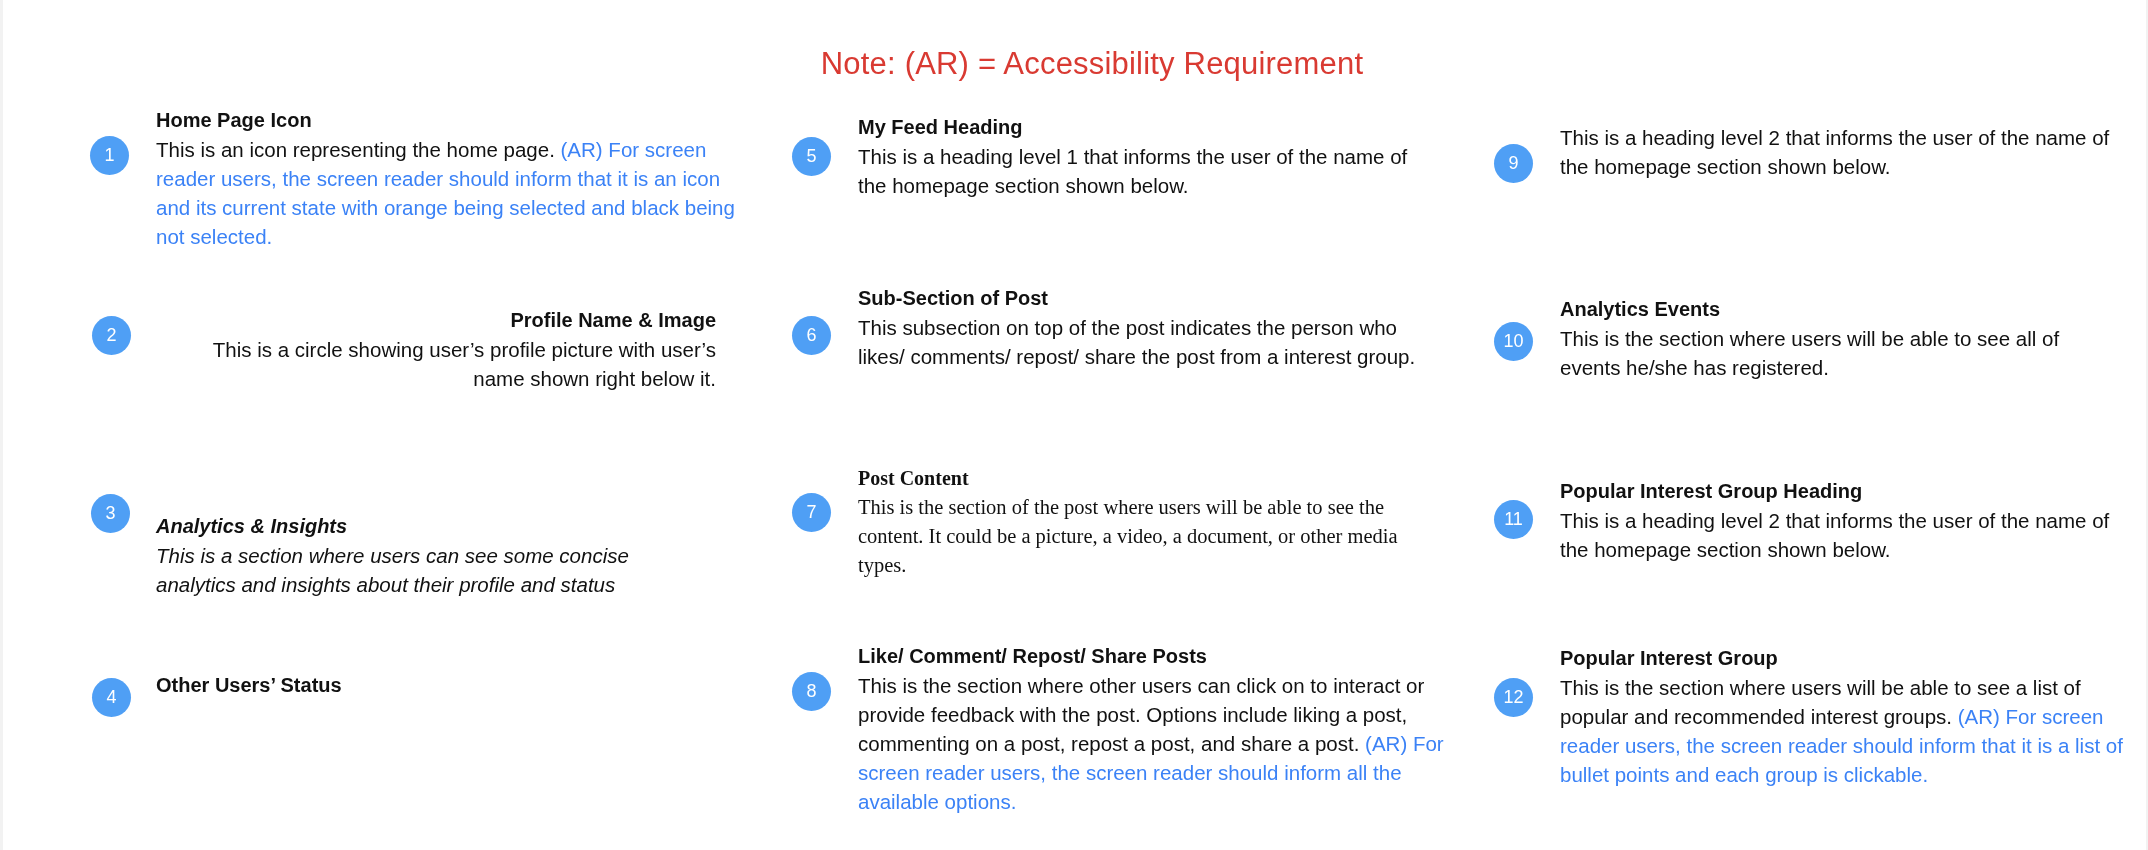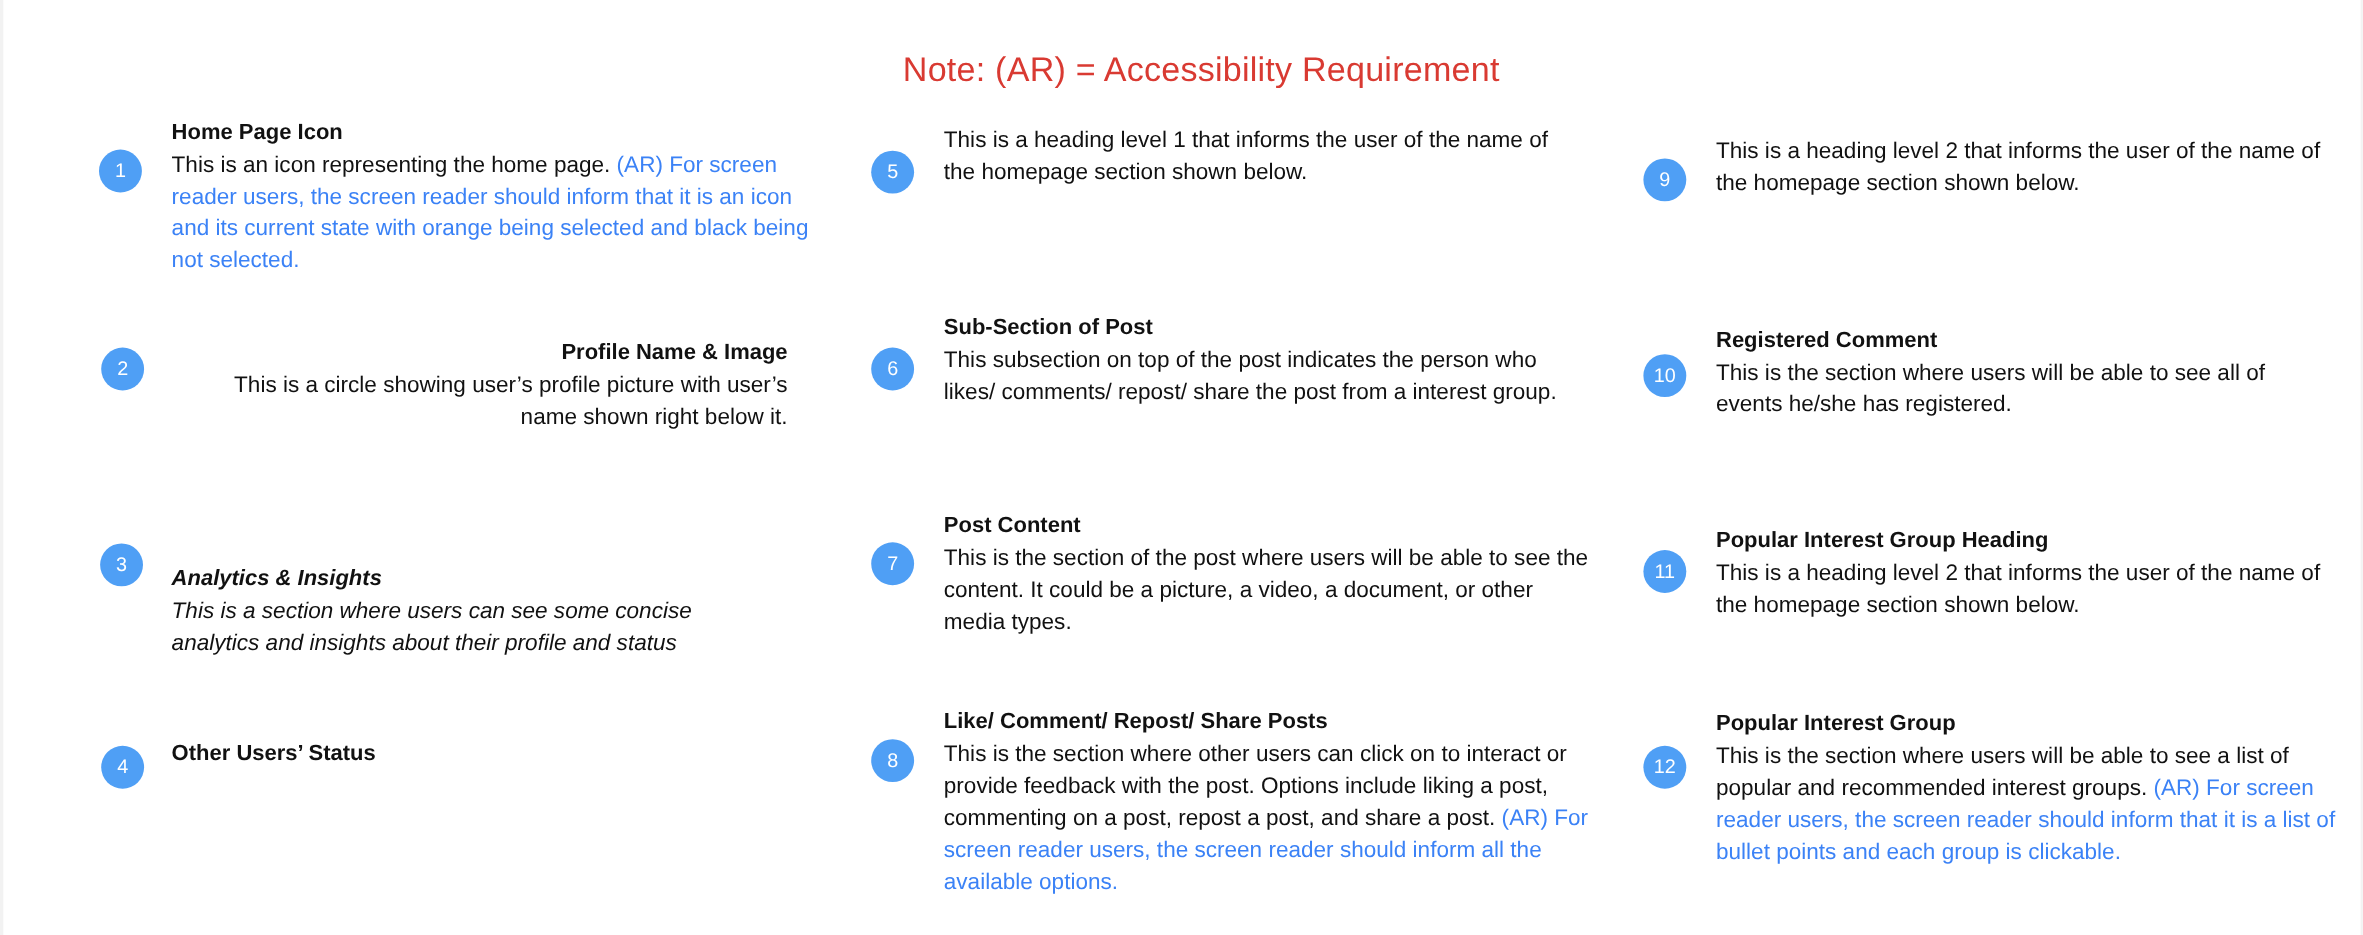--- a/index.html
+++ b/index.html
@@ -96,34 +96,34 @@
 <div>
   <div class="badge" style="left:92px; top:678px;">4</div>
   <div class="text" style="left:156px; top:671px; width:600px;">
     <span class="item-title">Other Users’ Status</span>
   </div>
 </div>
 
 <div>
   <div class="badge" style="left:792px; top:137px;">5</div>
   <div class="text" style="left:858px; top:113px; width:580px;">
-    <span class="item-desc">This is a heading level 1 that informs the user of the name of the homepage section shown below.</span>
+    <span class="item-title">My Feed Heading</span><span class="item-desc">This is a heading level 1 that informs the user of the name of the homepage section shown below.</span>
   </div>
 </div>
 
 <div>
   <div class="badge" style="left:792px; top:316px;">6</div>
   <div class="text" style="left:858px; top:284px; width:570px;">
     <span class="item-title">Sub-Section of Post</span><span class="item-desc">This subsection on top of the post indicates the person who likes/ comments/ repost/ share the post from a interest group.</span>
   </div>
 </div>
 
 <div>
   <div class="badge" style="left:792px; top:493px;">7</div>
-  <div class="text" style="left:858px; top:464px; width:590px;">
+  <div class="text" style="left:858px; top:464px; width:590px;font-family:Liberation Serif, serif;">
     <span class="item-title">Post Content</span><span class="item-desc">This is the section of the post where users will be able to see the content. It could be a picture, a video, a document, or other media types.</span>
   </div>
 </div>
 
 <div>
   <div class="badge" style="left:792px; top:672px;">8</div>
   <div class="text" style="left:858px; top:642px; width:590px;">
     <span class="item-title">Like/ Comment/ Repost/ Share Posts</span><span class="item-desc">This is the section where other users can click on to interact or provide feedback with the post. Options include liking a post, commenting on a post, repost a post, and share a post. </span><span class="item-ar">(AR) For screen reader users, the screen reader should inform all the available options.</span>
   </div>
 </div>
@@ -131,21 +131,21 @@
 <div>
   <div class="badge" style="left:1494px; top:144px;">9</div>
   <div class="text" style="left:1560px; top:123px; width:580px;">
     <span class="item-desc">This is a heading level 2 that informs the user of the name of the homepage section shown below.</span>
   </div>
 </div>
 
 <div>
   <div class="badge" style="left:1494px; top:322px;">10</div>
   <div class="text" style="left:1560px; top:295px; width:560px;">
-    <span class="item-title">Registered Comment</span><span class="item-desc">This is the section where users will be able to see all of events he/she has registered.</span>
+    <span class="item-title">Analytics Events</span><span class="item-desc">This is the section where users will be able to see all of events he/she has registered.</span>
   </div>
 </div>
 
 <div>
   <div class="badge" style="left:1494px; top:500px;">11</div>
   <div class="text" style="left:1560px; top:477px; width:580px;">
     <span class="item-title">Popular Interest Group Heading</span><span class="item-desc">This is a heading level 2 that informs the user of the name of the homepage section shown below.</span>
   </div>
 </div>
 

